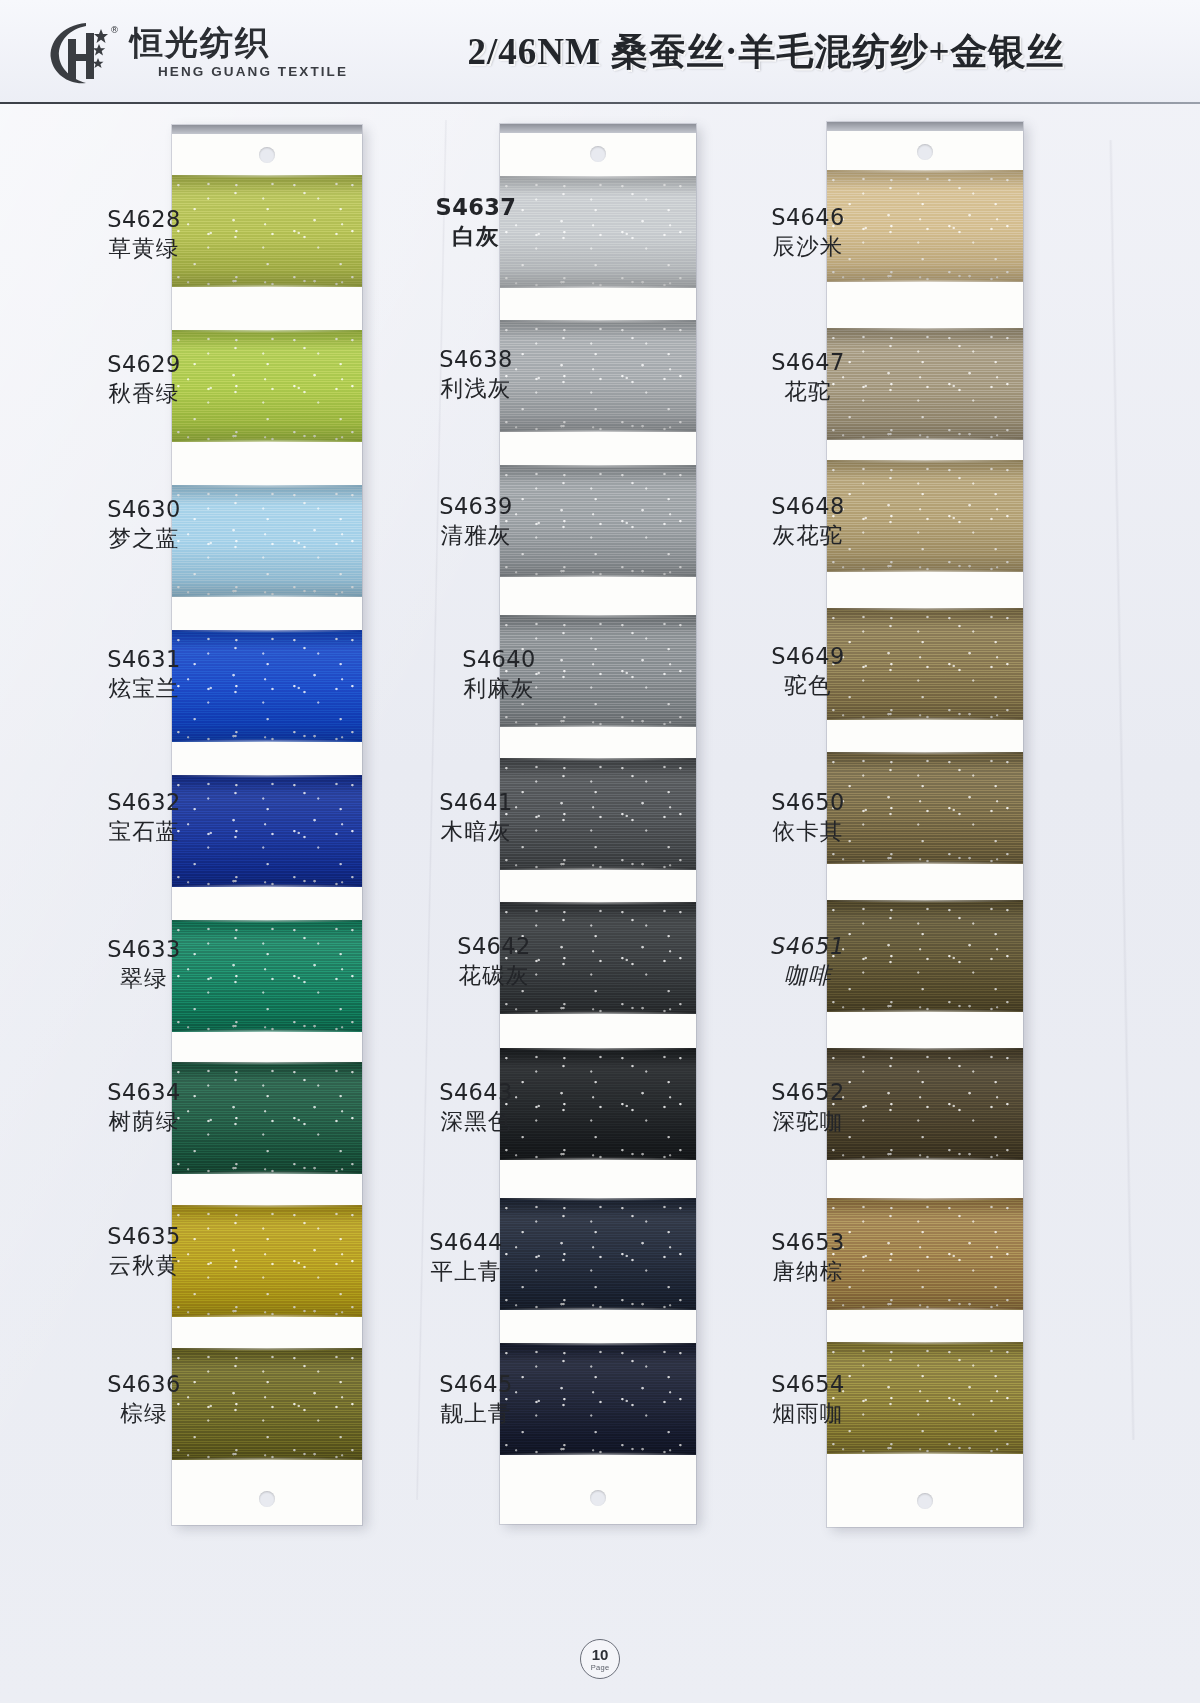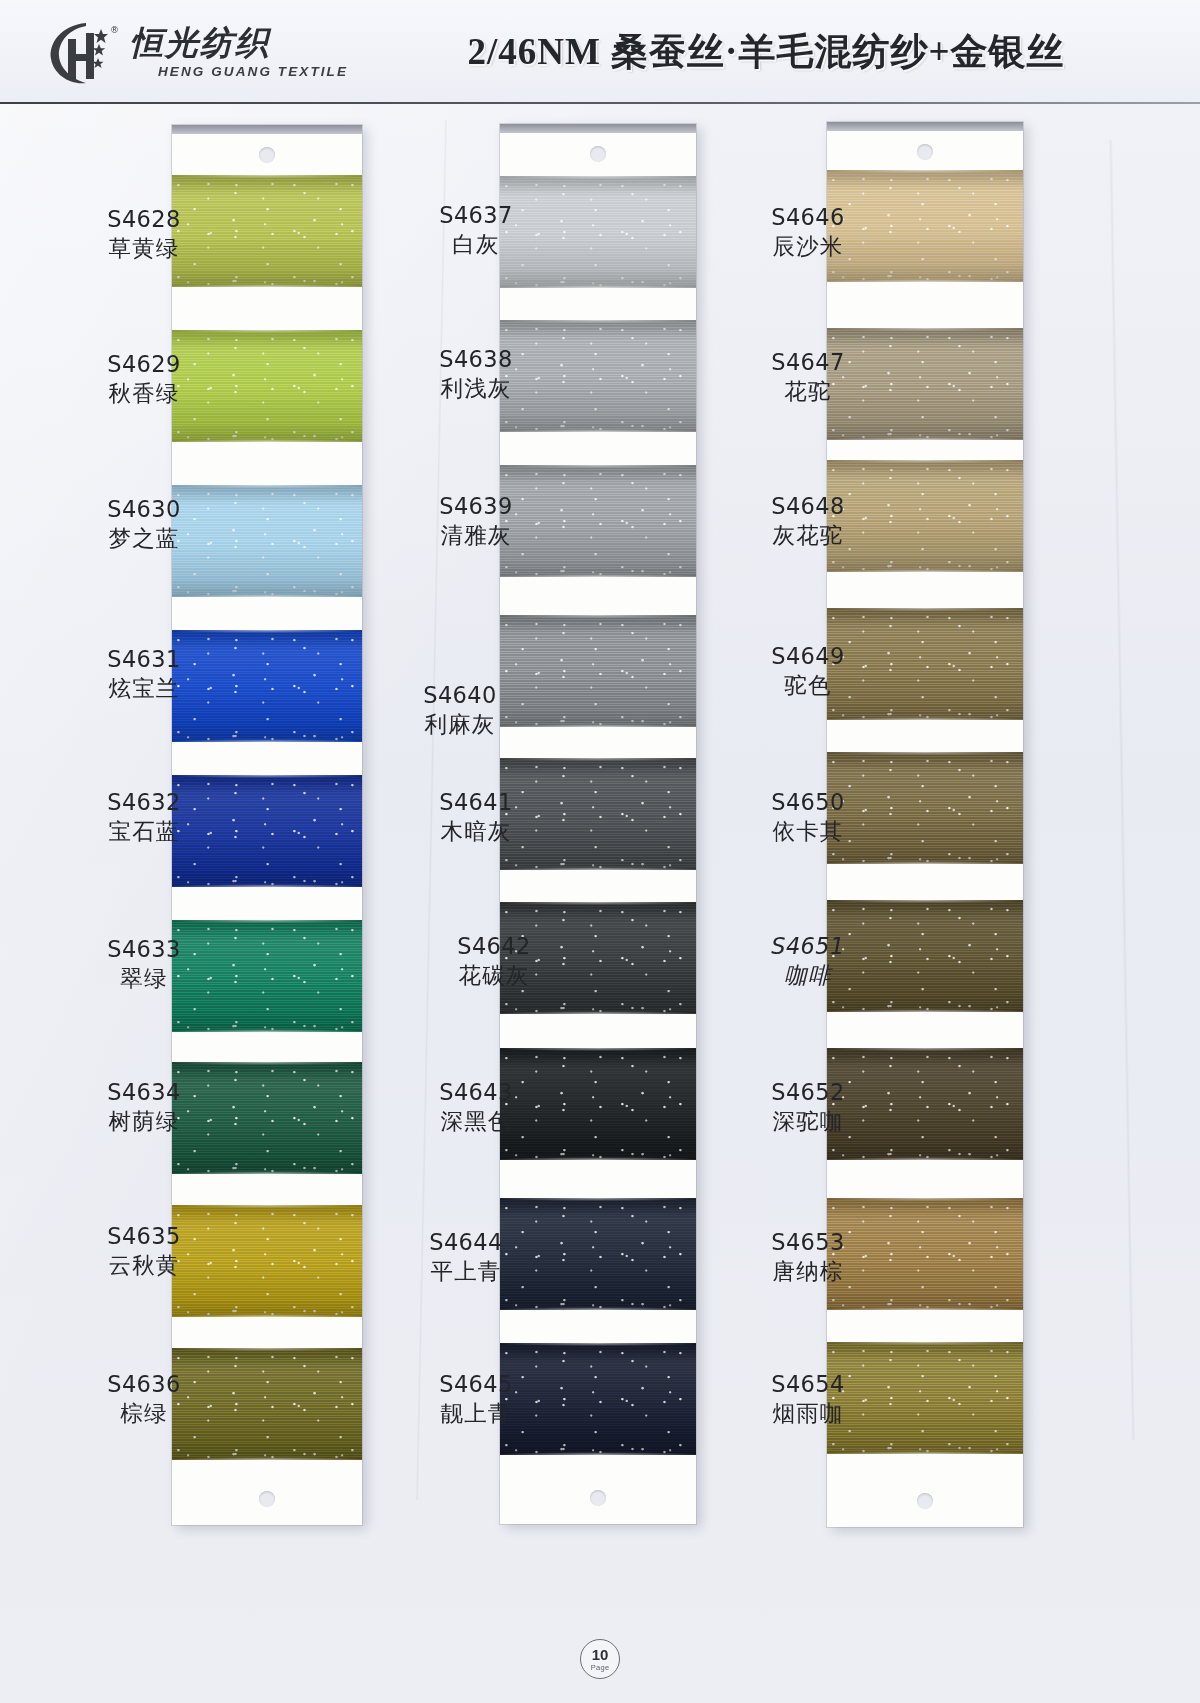--- a/index.html
+++ b/index.html
@@ -50,21 +50,21 @@
     align-items: center;
     margin-left: 42px;
     width: 330px;
   }
   #logo-mark {
     position: relative;
     width: 78px; height: 78px;
     flex: 0 0 78px;
   }
   #logo-mark svg { display: block; }
-  #logo-text { margin-left: 10px; font-style: italic; }
+  #logo-text { margin-left: 10px; }
   #logo-cn {
     font-size: 33px;
     font-weight: bold;
     letter-spacing: 2px;
     color: #2b2e33;
     line-height: 1.08;
     font-family: "DejaVu Sans", "Liberation Sans", sans-serif;
   }
   #logo-en {
     font-size: 13.5px;
@@ -419,33 +419,33 @@
           <div class="wisp b"></div>
         </div>
         <div class="swatch" style="top: 1219px; height: 112px; background: rgb(23, 29, 49);">
           <div class="fibers"></div>
           <div class="sparkle"></div>
           <div class="shade"></div>
           <div class="wisp t"></div>
           <div class="wisp b"></div>
         </div>
       </div>
-      <div class="label" style="left: 410px; top: 201px;">
+      <div class="label" style="left: 410px; top: 193px; font-weight: bold;">
         <div class="code">S4637</div>
         <div class="name">白灰</div>
       </div>
       <div class="label" style="left: 410px; top: 345px;">
         <div class="code">S4638</div>
         <div class="name">利浅灰</div>
       </div>
       <div class="label" style="left: 410px; top: 492px;">
         <div class="code">S4639</div>
         <div class="name">清雅灰</div>
       </div>
-      <div class="label" style="left: 394px; top: 645px; margin-top: 36px;">
+      <div class="label" style="left: 433px; top: 645px;">
         <div class="code">S4640</div>
         <div class="name">利麻灰</div>
       </div>
       <div class="label" style="left: 410px; top: 788px;">
         <div class="code">S4641</div>
         <div class="name">木暗灰</div>
       </div>
       <div class="label" style="left: 428px; top: 932px;">
         <div class="code">S4642</div>
         <div class="name">花碳灰</div>

